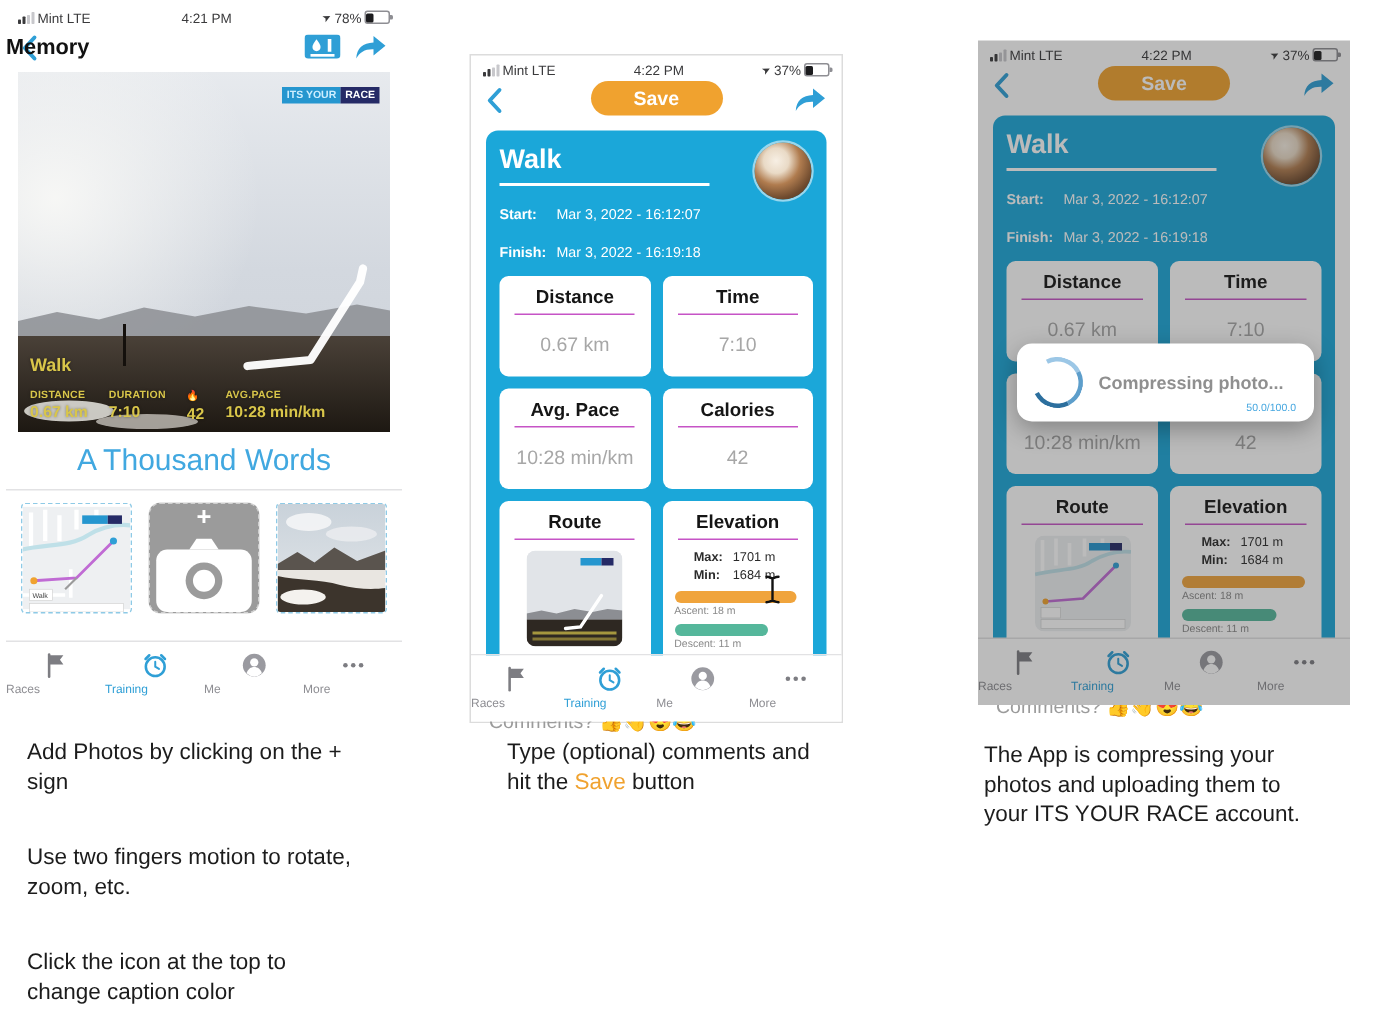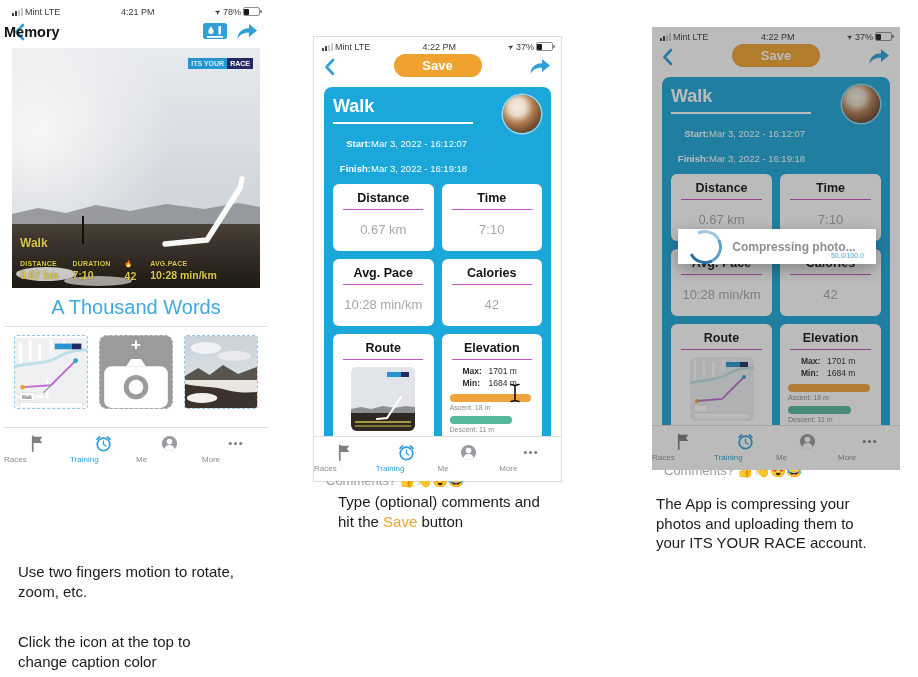--- a/index.html
+++ b/index.html
@@ -51,41 +51,41 @@
   .tab svg{display:block;margin:0 auto;width:19px;height:19px;}
   .tab .lbl{font-size:8px;color:#8e8e93;margin-top:2px;}
   .tab.active .lbl{color:#2f9fd6;}
   
   .wcard{position:relative;margin:6px 10px 0 10px;background:#1ba7d9;border-radius:8px;padding:9px 9px 10px 9px;}
   .w-title{color:#fff;font-size:18px;font-weight:bold;}
   .w-underline{width:140px;height:2px;background:#fff;margin:5px 0 8px 0;}
   .avatar{position:absolute;top:8px;right:10px;width:38px;height:38px;border-radius:50%;
     background:radial-gradient(circle at 38% 32%,#f7efe4 0%,#e9dac6 24%,#b07c4f 46%,#6e4a2e 72%,#45301e 100%);
     box-shadow:0 0 0 1.5px rgba(255,255,255,.55);}
-  .w-meta{display:flex;font-size:9.5px;color:#fff;margin-top:14px;text-align:right;}
+  .w-meta{display:flex;font-size:9.5px;color:#fff;margin-top:14px;}
   .w-meta .k{font-weight:bold;width:38px;}
   .sgrid{display:grid;grid-template-columns:1fr 1fr;gap:8px;margin-top:10px;}
   .scard{background:#fff;border-radius:6px;text-align:center;padding:7px 5px 8px 5px;}
   .scard .h{font-size:12.5px;font-weight:bold;color:#151515;}
   .scard .u{height:1px;background:#c653c6;width:88%;margin:4px auto 0 auto;}
   .scard .v{font-size:13px;color:#a7a7a7;padding:12px 0 6px 0;}
   .scard.tall{height:104px;padding-bottom:4px;}
   .route-thumb{width:64px;height:64px;border-radius:6px;margin:7px auto 0 auto;position:relative;overflow:hidden;}
   .route-thumb svg{display:block;width:100%;height:100%;}
   .elev-body{text-align:left;padding:6px 3px 0 3px;}
   .elev-row{display:flex;font-size:8.5px;color:#2a2a2a;margin-bottom:2px;padding-left:13px;}
   .elev-row .k{font-weight:bold;width:26px;}
   .bar{height:8px;border-radius:4px;}
   .bar.ascent{background:#f0a43c;width:97%;margin-top:6px;}
   .bar.descent{background:#55b79b;width:74%;margin-top:5px;}
   .bar-lbl{font-size:7px;color:#8a8a8a;margin-top:2px;}
   .comments{margin:14px 12px 8px 12px;font-size:13px;color:#9b9b9b;}
   
   .dim{position:absolute;inset:0;background:rgba(42,42,42,.32);z-index:5;}
-  .toast{position:absolute;left:26px;top:202px;width:198px;height:35px;background:#fff;border-radius:0;
+  .toast{position:absolute;left:26px;top:202px;width:198px;height:52px;background:#fff;border-radius:10px;
     box-shadow:0 5px 16px rgba(0,0,0,.3);z-index:7;display:flex;align-items:center;padding:0 10px;box-sizing:border-box;}
   .spinner{width:28px;height:28px;border-radius:50%;border:3px solid transparent;
     border-top-color:#9cc7e6;border-right-color:#5d9ecb;border-bottom-color:#2c6f9e;transform:rotate(18deg);flex:none;}
   .toast-text{flex:1;text-align:center;color:#8f8f8f;font-size:12px;font-weight:bold;}
   .toast-progress{position:absolute;right:12px;bottom:5px;font-size:7px;color:#45a7e0;}
   
   .ibeam{position:absolute;z-index:3;}
   
   .instr{position:absolute;font-size:15px;color:#1c1c1c;line-height:1.3;}
   .hl-save{color:#f0a22f;}
@@ -557,20 +557,21 @@
     </div>
 
     <div class="dim"></div>
     <div class="toast">
       <div class="spinner"></div>
       <div class="toast-text">Compressing photo...</div>
       <div class="toast-progress">50.0/100.0</div>
     </div>
   </div>
 
+  <div class="instr" style="left:18px;top:492px;width:240px;">Add Photos by clicking on the + sign</div>
   <div class="instr" style="left:18px;top:562px;width:250px;">Use two fingers motion to rotate, zoom, etc.</div>
   <div class="instr" style="left:18px;top:632px;width:205px;">Click the icon at the top to change caption color</div>
 
   <div class="instr" style="left:338px;top:492px;width:212px;">
     <span>Type (optional) comments and hit the </span><span class="hl-save">Save</span><span> button</span>
   </div>
 
   <div class="instr" style="left:656px;top:494px;width:218px;">The App is compressing your photos and uploading them to your ITS YOUR RACE account.</div>
 
 </div>

